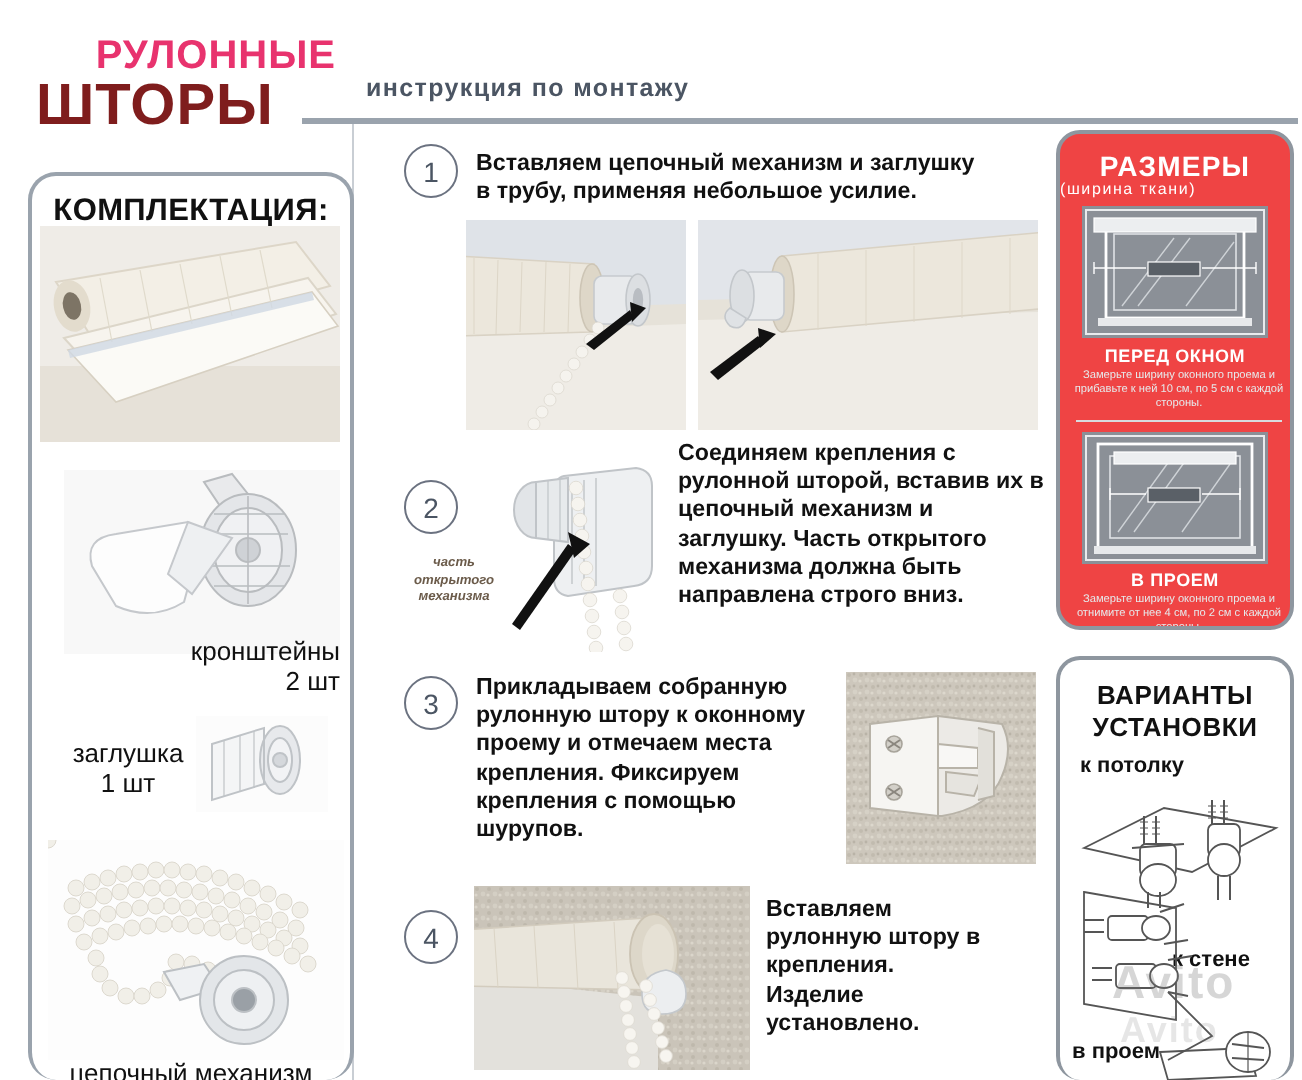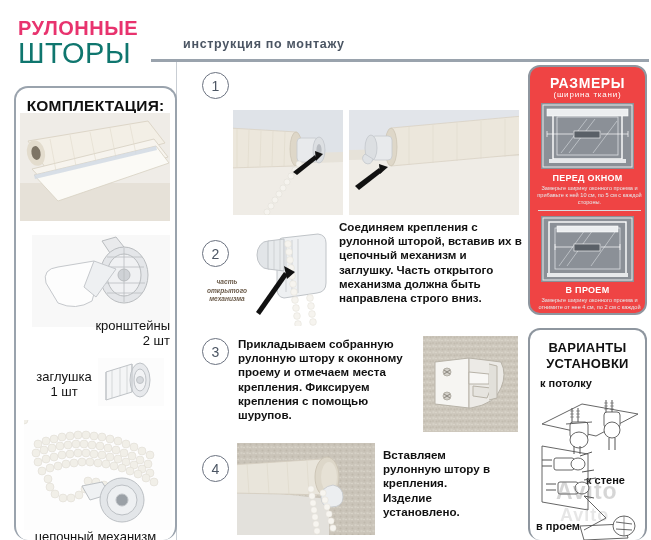--- a/index.html
+++ b/index.html
@@ -7,22 +7,22 @@
     width:651px;height:540px;
     background:#ffffff;
     font-family:"Liberation Sans", sans-serif;
     overflow:hidden;
     position:relative;
   }
   .page{position:absolute;left:0;top:0;width:651px;height:540px;background:#fff;}
 
   
   .brand{position:absolute;left:18px;top:18px;width:150px;}
-  .brand-l1{color:#e8336e;font-weight:bold;font-size:20px;letter-spacing:.5px;line-height:21px;}
-  .brand-l2{color:#0f766e;font-weight:normal;font-size:29px;letter-spacing:.5px;line-height:30px;margin-top:-1px;}
+  .brand-l1{color:#e8336e;font-weight:bold;font-size:20px;letter-spacing:.5px;line-height:21px;text-align:right;}
+  .brand-l2{color:#7f1d1d;font-weight:bold;font-size:29px;letter-spacing:.5px;line-height:30px;margin-top:-1px;}
 
   .subtitle{position:absolute;left:183px;top:37px;font-size:12.5px;color:#4b5563;letter-spacing:.7px;font-weight:600;}
   .rule{position:absolute;left:151px;top:59px;width:498px;height:3px;background:#9aa3ad;}
 
   
   .vdiv{position:absolute;left:176px;top:62px;width:1px;height:478px;background:#c9ced4;}
 
   
   .kit-box{
     position:absolute;left:14px;top:86px;width:163px;height:454px;
@@ -51,21 +51,21 @@
     border:2px solid #8e969f;border-radius:12px;background:#ef4444;box-sizing:border-box;
     overflow:hidden;
   }
   .rbox2{
     position:absolute;left:528px;top:328px;width:119px;height:212px;
     border:2px solid #8e969f;border-radius:12px;border-bottom:none;background:#fff;box-sizing:border-box;
     overflow:hidden;
   }
   .rtitle{position:absolute;left:0;top:8px;width:100%;text-align:center;color:#fff;
     font-size:14px;font-weight:bold;letter-spacing:.6px;}
-  .rsub{position:absolute;left:0;top:23px;width:100%;text-align:center;color:#fff;
+  .rsub{position:absolute;left:0;top:23px;width:100%;color:#fff;
     font-size:8px;letter-spacing:.8px;}
   .rcap{position:absolute;left:0;width:100%;text-align:center;color:#fff;font-size:9px;font-weight:bold;letter-spacing:.3px;}
   .rtxt{position:absolute;left:3px;width:113px;text-align:center;color:#e6e8ea;font-size:5.6px;line-height:7px;}
   .rsep{position:absolute;left:8px;width:103px;height:1px;background:#d8dbde;}
 
   .vtitle{position:absolute;left:0;width:100%;text-align:center;color:#111;font-weight:bold;font-size:13px;letter-spacing:.3px;}
   .vlabel{position:absolute;font-weight:bold;font-size:11px;color:#111;}
 
   .watermark{position:absolute;color:rgba(120,120,120,.30);font-weight:bold;
     font-size:23px;letter-spacing:1px;pointer-events:none;}
@@ -255,20 +255,24 @@
         <path d="M58 66 L78 62 L86 74 L66 80 Z" fill="#eff1f3"></path>
         <ellipse cx="98" cy="80" rx="22" ry="22" fill="#e3e6e9"></ellipse>
         <ellipse cx="98" cy="80" rx="15" ry="15" fill="#eef0f2"></ellipse>
         <circle cx="98" cy="80" r="6" fill="#9aa0a6"></circle>
       </g>
     </svg>
   </div>
   <div class="kit-label" style="left:14px;top:529px;width:163px;text-align:center;color:#111;">цепочный механизм</div>
 
   <div class="step-num" style="left:202px;top:72px;">1</div>
+  <div class="step-text" style="left:238px;top:75px;width:280px;">
+    <div>Вставляем цепочный механизм и заглушку</div>
+    <div>в трубу, применяя небольшое усилие.</div>
+  </div>
 
   <div class="photo" style="left:233px;top:110px;width:110px;height:105px;">
     <svg width="110" height="105" viewBox="0 0 110 105">
       <rect width="110" height="105" fill="#dfe3e8"></rect>
       <rect y="45" width="110" height="60" fill="#efece6"></rect>
       <path d="M0 45 L110 42 L110 52 L0 56 Z" fill="#e6e2d9"></path>
 
       <g>
         <path d="M-4 18 L64 22 L62 56 L-4 58 Z" fill="#ece7dc" stroke="#d9d2c4" stroke-width=".8"></path>
         <g stroke="#ddd6c7" stroke-width=".5">

